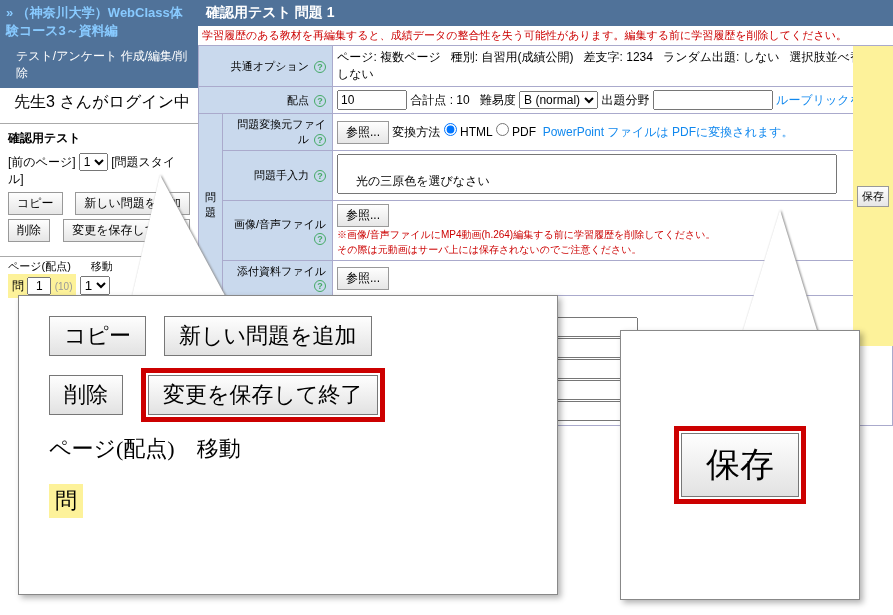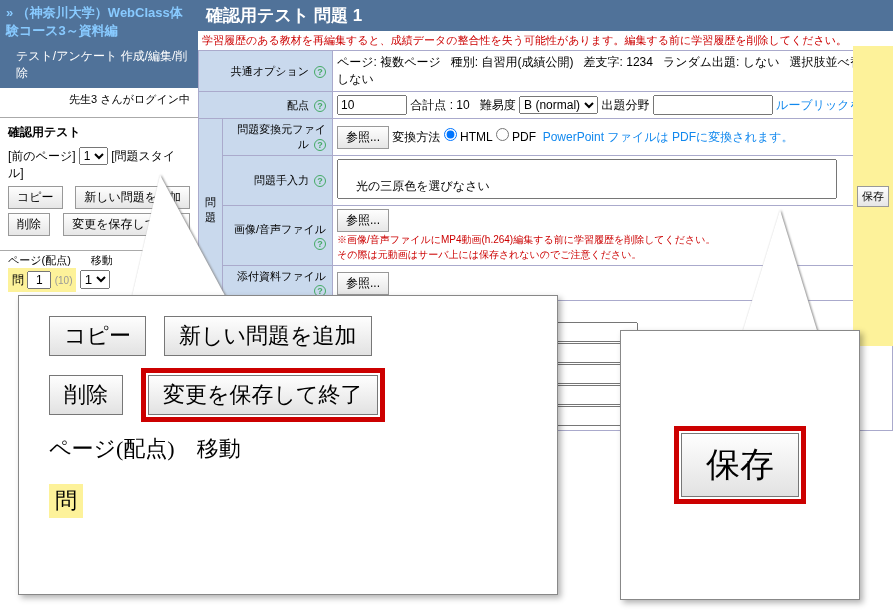--- a/index.html
+++ b/index.html
@@ -1,34 +1,34 @@
 <!DOCTYPE html>
 <html><head>
 <meta charset="utf-8">
 <style>
 * { box-sizing: border-box; margin: 0; padding: 0; }
 body { font-family: "MS PGothic", sans-serif; font-size: 12px; background: #fff; width: 893px; height: 615px; position: relative; overflow: hidden; }
 .sidebar { width: 198px; background: #fff; float: left; }
 .course-title { background: #507299; color: #fff; padding: 4px 6px; font-size: 13px; font-weight: bold; }
 .course-title a { color: #88caff; text-decoration: none; }
 .sub-nav { background: #507299; color: #fff; padding: 4px 6px 6px 16px; font-size: 12px; }
-.login-status { text-align: right; padding: 4px 8px; font-size: 11px; }
+.login-status { text-align: right; padding: 4px 8px; font-size: 16px; }
 .test-section { padding: 4px 8px; }
 .test-name { font-weight: bold; margin-bottom: 6px; }
 .nav-row { margin-bottom: 4px; }
 .nav-row select { font-size: 12px; }
 .btn { font-family: inherit; font-size: 12px; padding: 2px 8px; background: linear-gradient(#fefefe,#e6e6e6); border: 1px solid #999; cursor: pointer; }
 .btn-row { display: flex; gap: 4px; margin-bottom: 4px; justify-content: flex-end; }
 .btn-row .btn:first-child { margin-right: auto; margin-left: 0; }
 .page-header { font-size: 11px; margin-top: 4px; }
 .page-row { background: #fdf29a; padding: 3px 4px; display: inline-block; }
 .page-row input { width: 24px; text-align: center; font-size: 12px; }
 .page-row .small { color: #999; font-size: 10px; }
 .main { margin-left: 198px; position: relative; }
-.main-title { background: #507299; color: #fff; padding: 4px 8px; font-size: 17px; font-weight: bold; }
+.main-title { background: #507299; color: #fff; padding: 4px 8px; font-size: 14px; font-weight: bold; }
 .warning { color: #c00; font-size: 11px; padding: 2px 4px; background: #fff; }
 .opt-table { width: 100%; border-collapse: collapse; font-size: 12px; }
 .opt-table td { border: 1px solid #aac; padding: 3px 4px; vertical-align: middle; }
 .opt-table td.label { background: #c9d9ed; text-align: right; width: 110px; font-size: 11px; padding-right: 6px; }
 .opt-table td.label-v { background: #c9d9ed; text-align: center; width: 24px; font-size: 11px; }
 .opt-table input[type=text] { font-size: 12px; padding: 1px 2px; }
 .opt-table select { font-size: 12px; }
 .help { display:inline-block; width:12px; height:12px; border:1px solid #4a6; border-radius:50%; color:#4a6; font-size:9px; text-align:center; line-height:10px; font-weight:bold; margin-left:2px;}
 .link { color: #18e; text-decoration: none; }
 .warn-small { color: #c00; font-size: 10px; }

